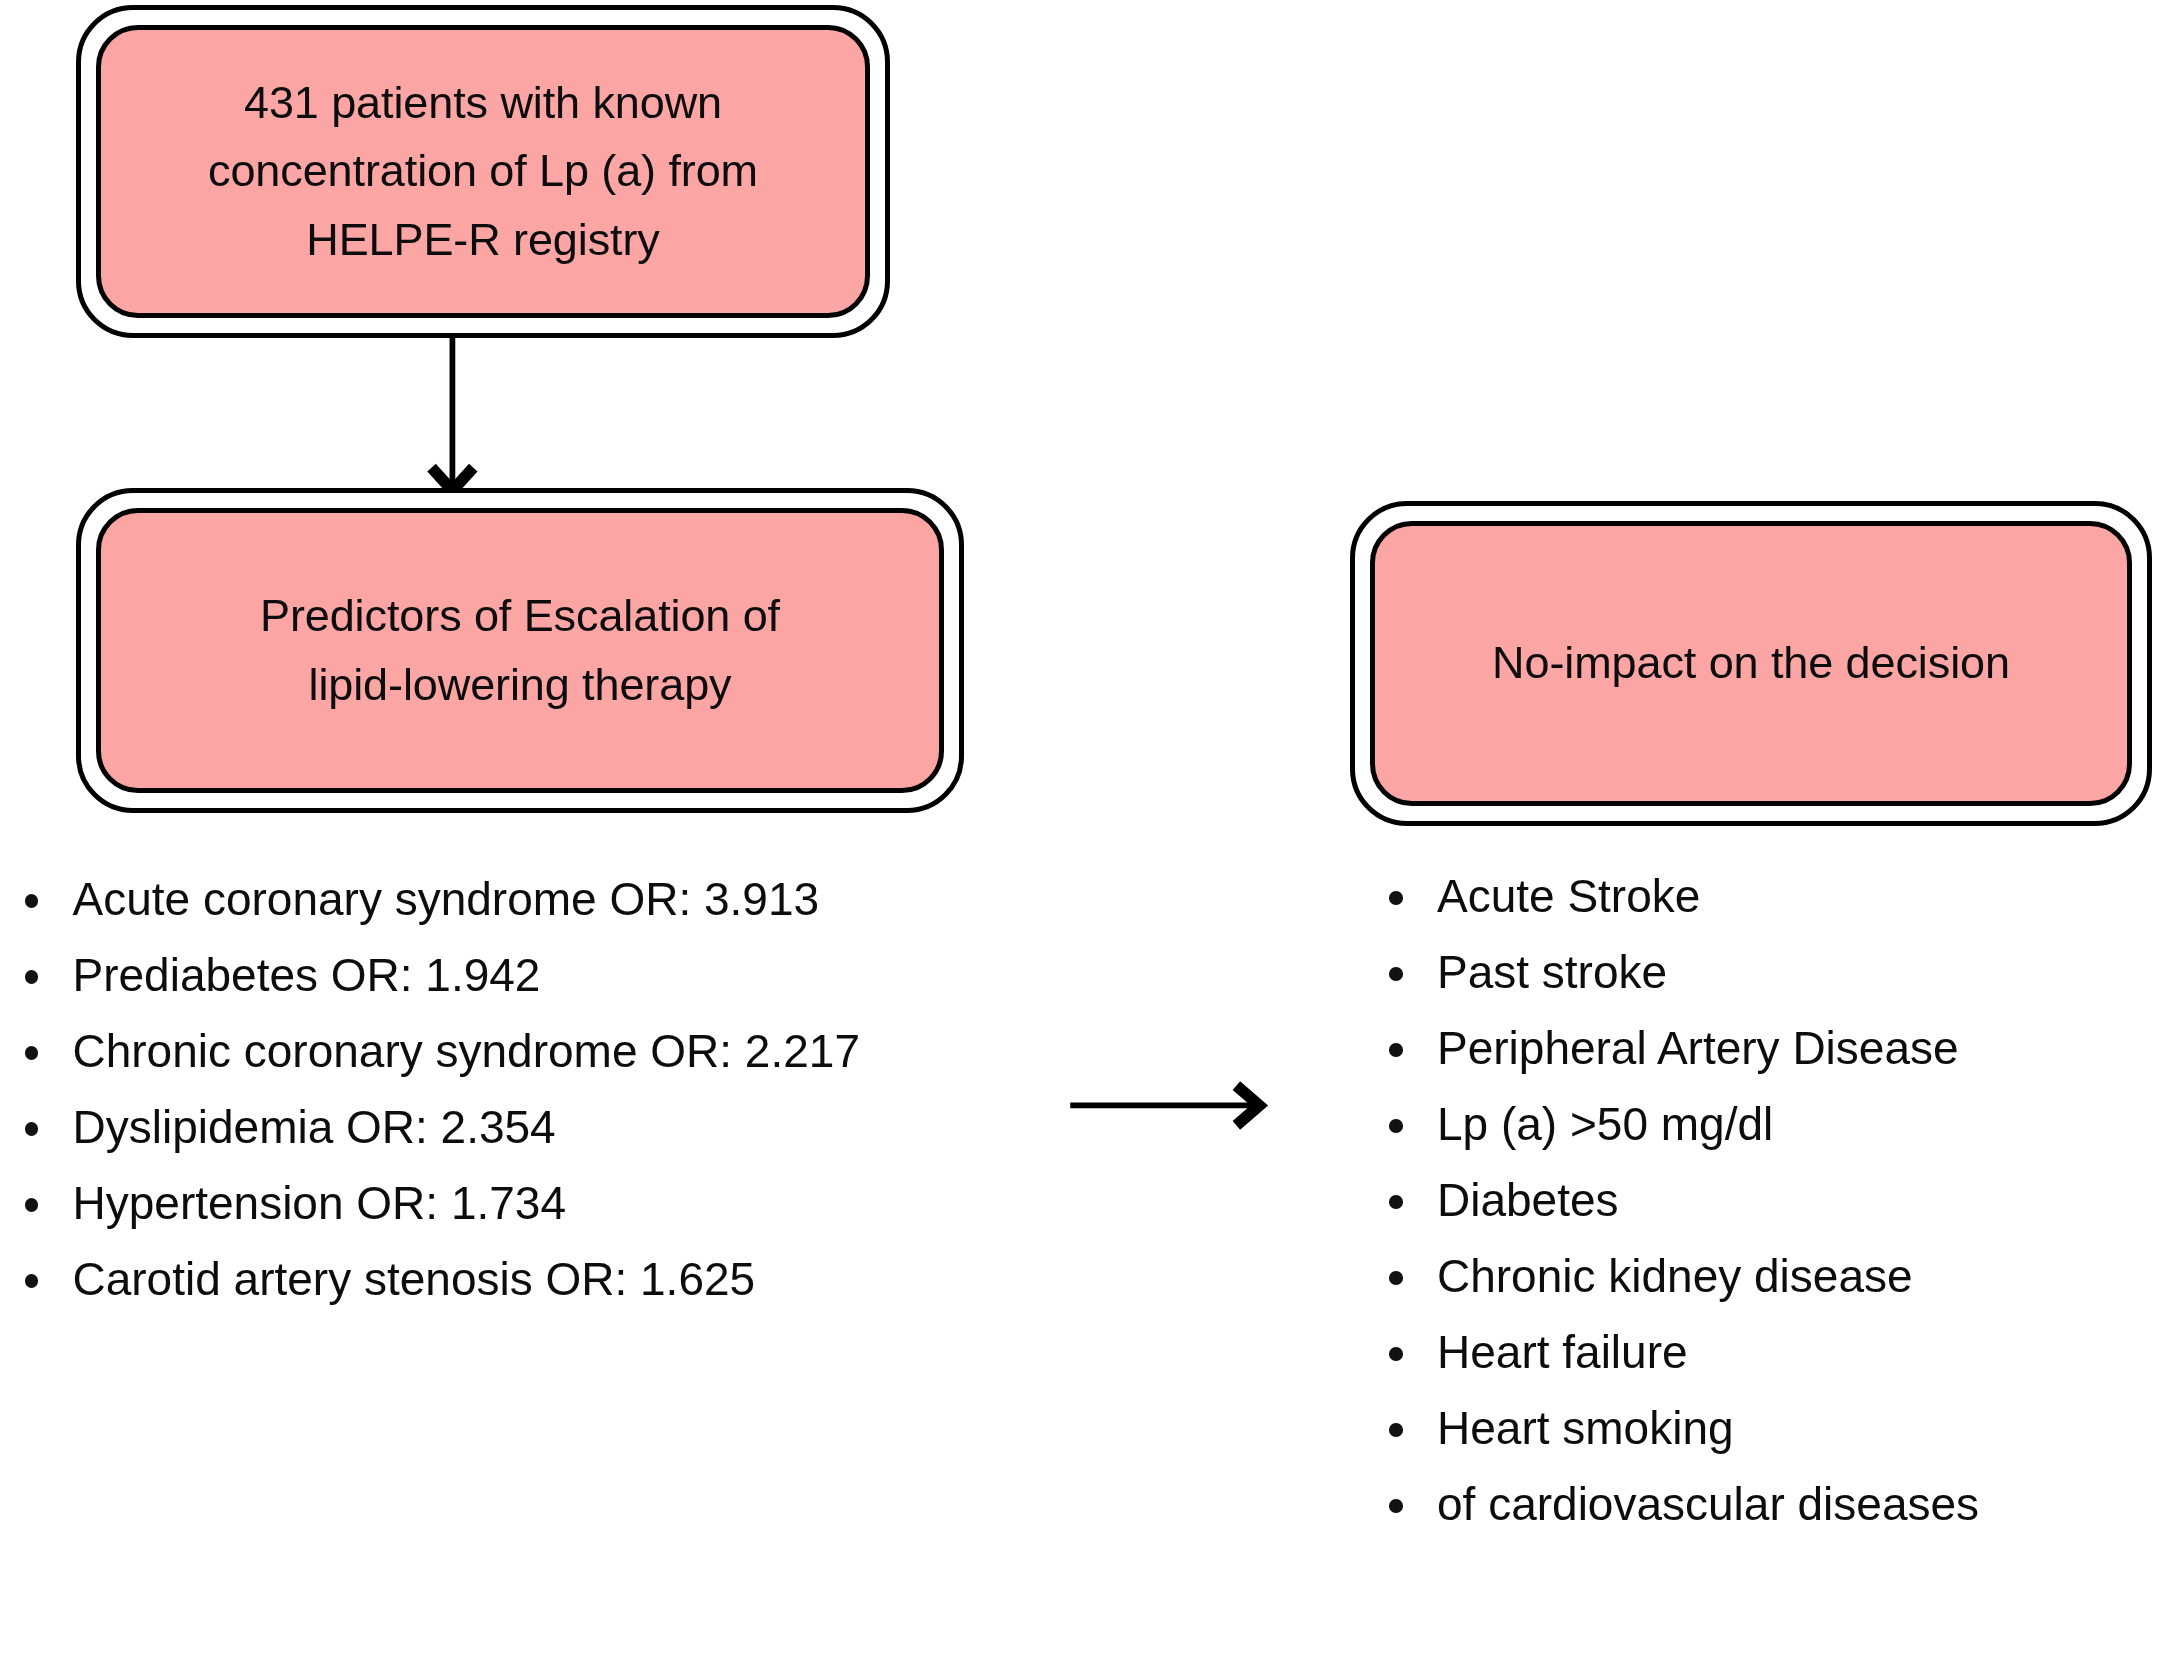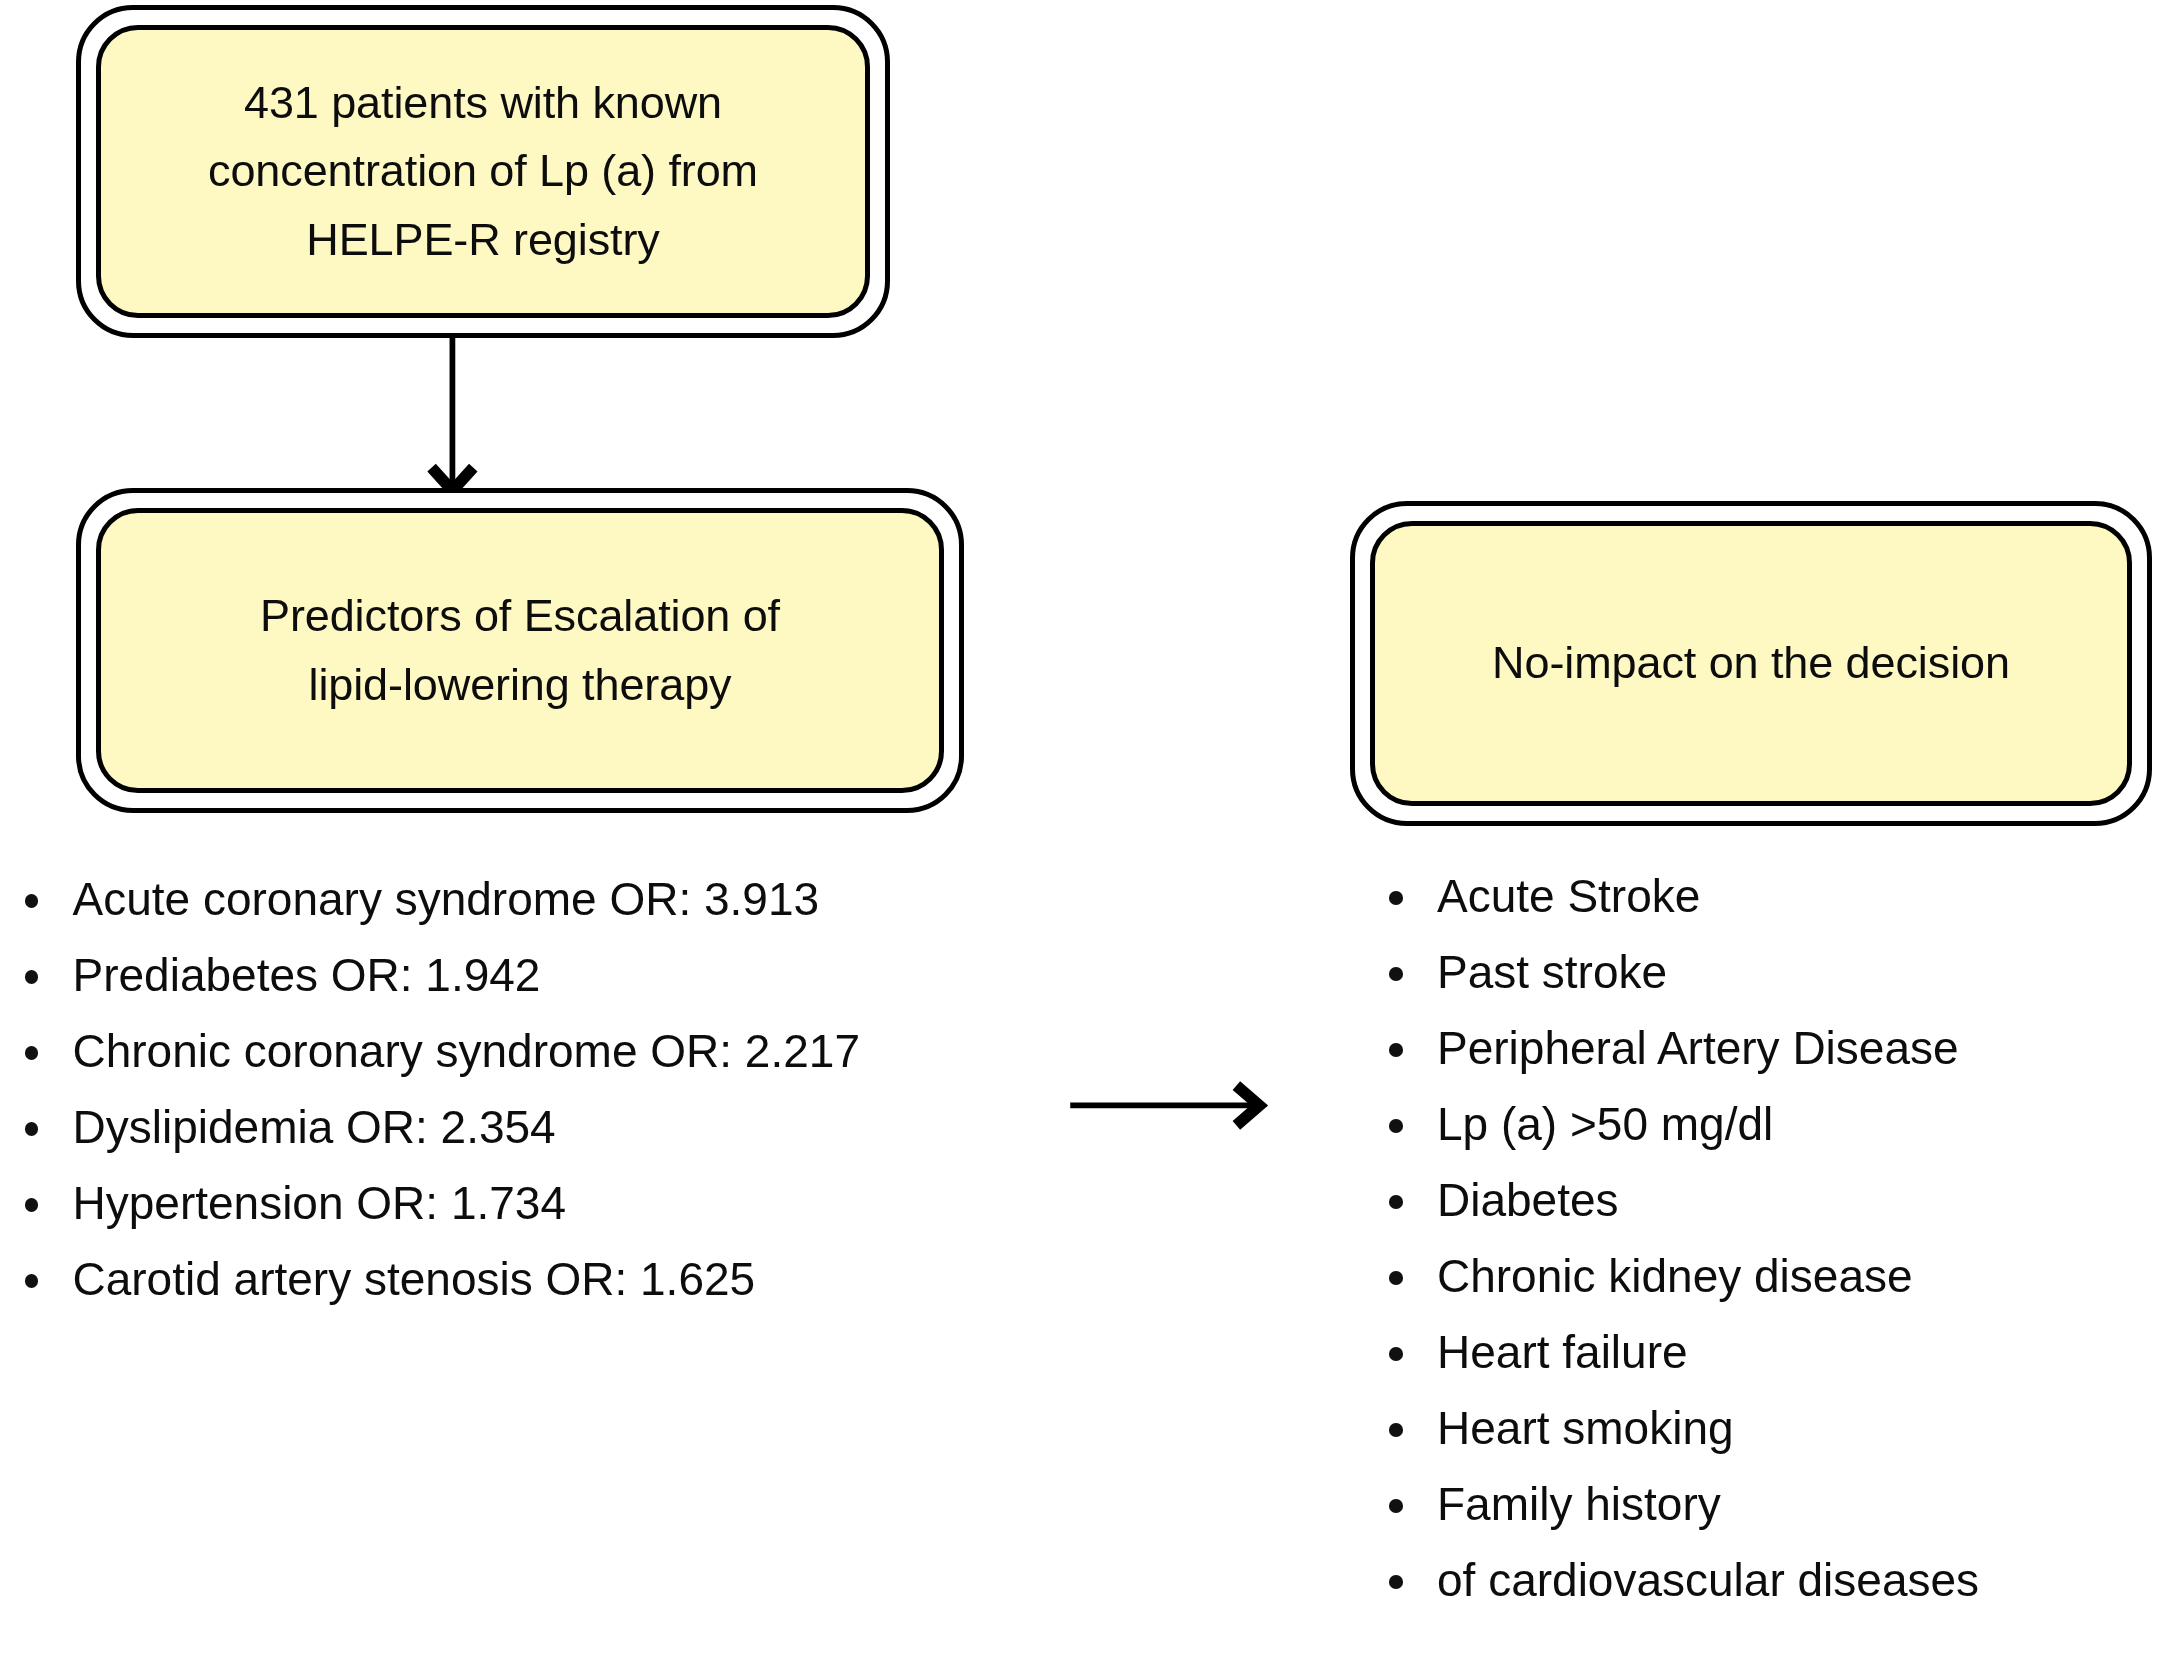--- a/index.html
+++ b/index.html
@@ -27,21 +27,21 @@
   }
   .node-inner {
     position: absolute;
     box-sizing: border-box;
     top: 15px;
     left: 15px;
     right: 15px;
     bottom: 15px;
     border: 5.7px solid #000000;
     border-radius: 42px;
-    background: #fef9c3;
+    background: #fca5a5;
     display: flex;
     align-items: center;
     justify-content: center;
   }
   .node-text {
     text-align: center;
     font-size: 45px;
     line-height: 1.52;
     letter-spacing: -0.1px;
     font-weight: 400;
@@ -148,18 +148,17 @@
 
   <ul class="bullet-list" id="list-noimpact">
     <li class="bullet-item">Acute Stroke</li>
     <li class="bullet-item">Past stroke</li>
     <li class="bullet-item">Peripheral Artery Disease</li>
     <li class="bullet-item">Lp (a) &gt;50 mg/dl</li>
     <li class="bullet-item">Diabetes</li>
     <li class="bullet-item">Chronic kidney disease</li>
     <li class="bullet-item">Heart failure</li>
     <li class="bullet-item">Heart smoking</li>
-    <li class="bullet-item">Family history</li>
     <li class="bullet-item">of cardiovascular diseases</li>
   </ul>
 
 </div>
 
 
 </body></html>

